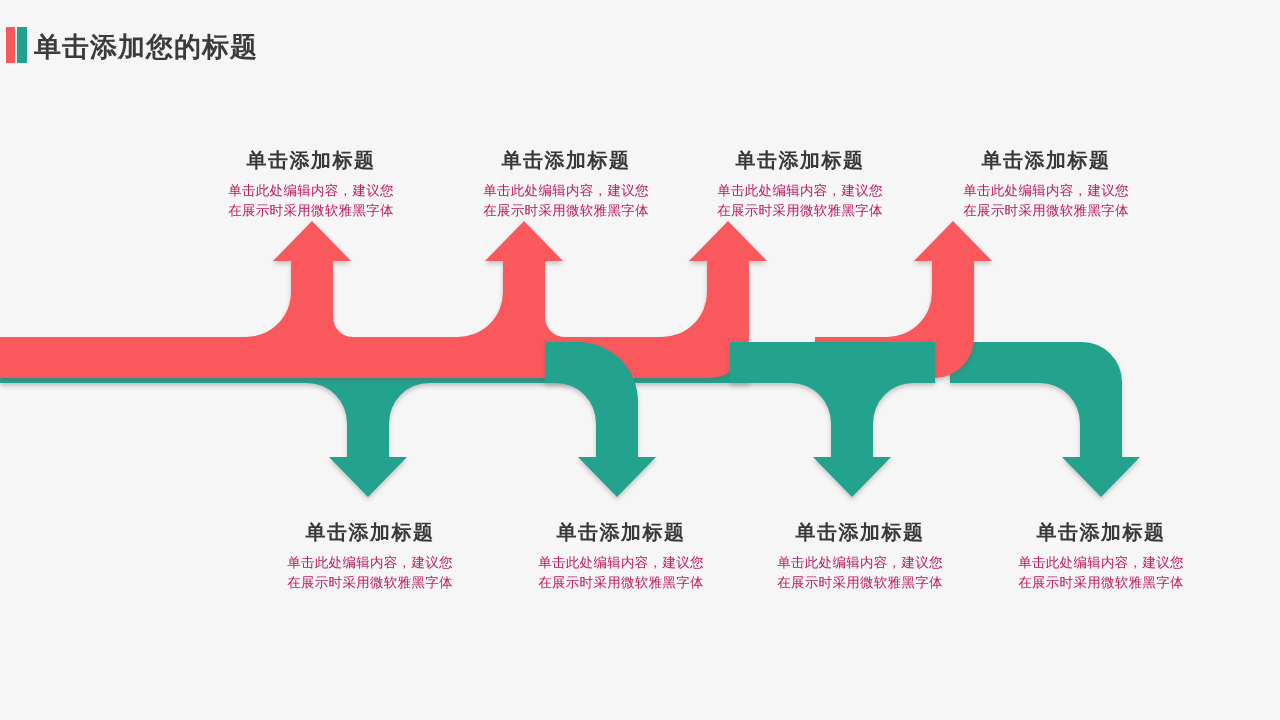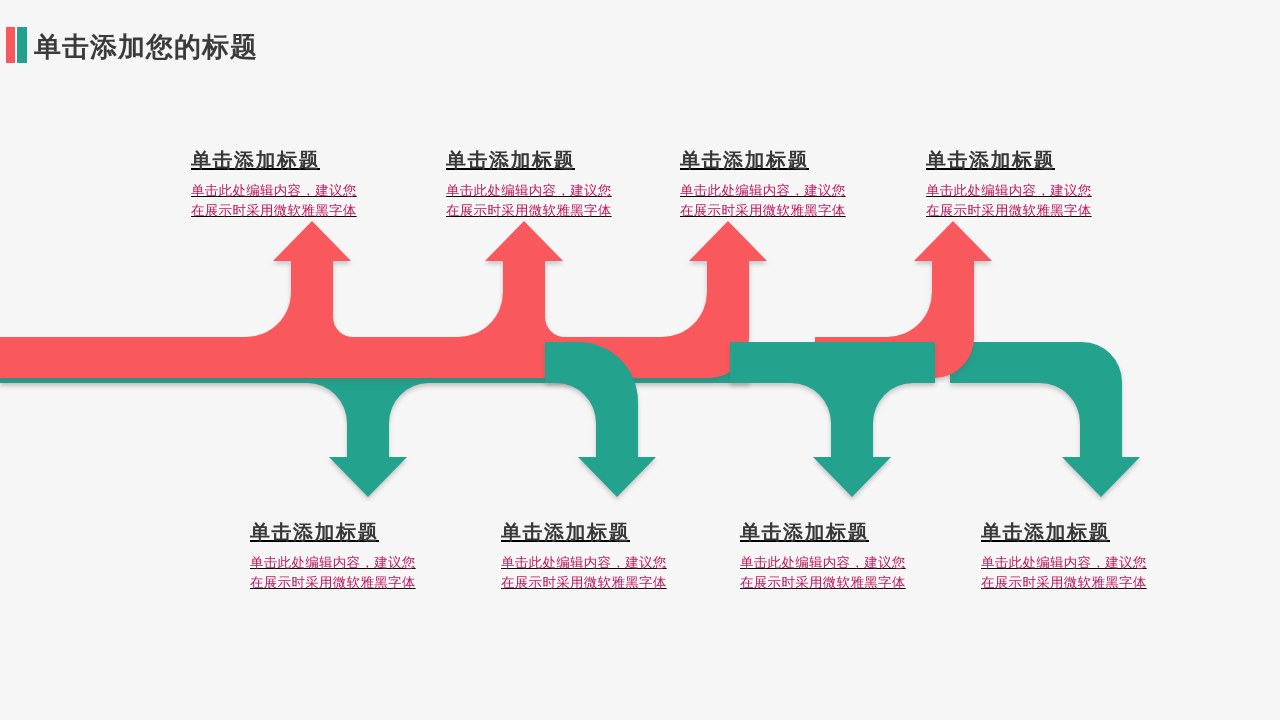--- a/index.html
+++ b/index.html
@@ -12,21 +12,21 @@
   .accent-bar{position:absolute;top:27px;height:36px;}
   .bar-red{left:6px;width:9px;}
   .bar-green{left:17px;width:10px;}
   .page-title{
     position:absolute;left:34px;top:29px;
     font-size:27px;font-weight:bold;color:#3b3b3b;letter-spacing:1px;
   }
   #diagram{position:absolute;left:0;top:0;}
   .band{filter:drop-shadow(0px 3px 2px rgba(90,90,90,0.30));}
   .tblock{
-    position:absolute;width:240px;text-align:left;text-decoration:underline;
+    position:absolute;width:240px;text-align:center;
   }
   .ttitle{
     font-size:20px;font-weight:bold;color:#383838;letter-spacing:1.5px;
     margin-bottom:7px;white-space:nowrap;
   }
   .tbody{
     font-size:13.5px;color:#be185d;line-height:19.5px;letter-spacing:0.3px;
     white-space:nowrap;
   }
 </style>

